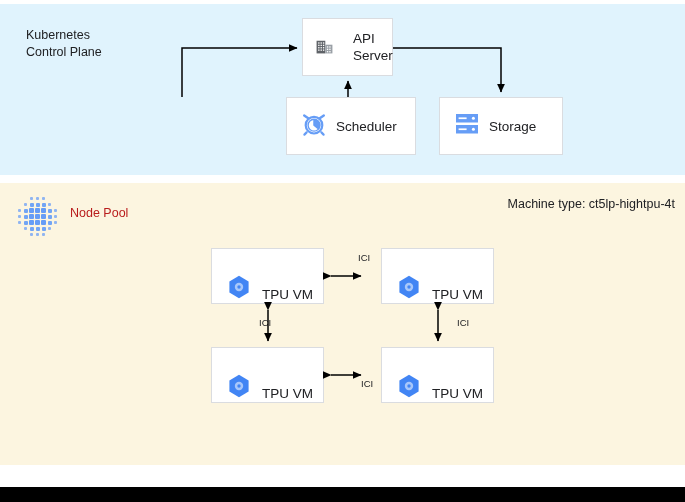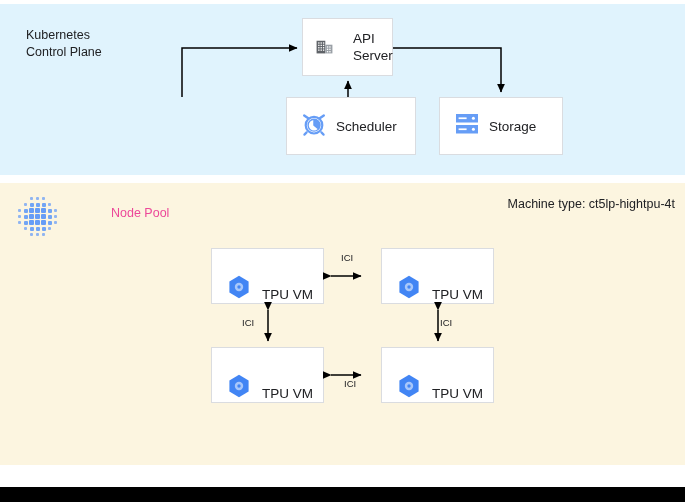--- a/index.html
+++ b/index.html
@@ -21,21 +21,21 @@
   .section-title {
     position: absolute;
     font-size: 12.5px;
     color: #202124;
     line-height: 17px;
     white-space: pre-line;
   }
   #cp-title { left: 26px; top: 27px; }
 
   #np-title-wrap { position: absolute; left: 14px; top: 193px; display: flex; align-items: center; gap: 14px; }
-  #np-title { font-size: 12.5px; color: #ec4899; margin-left: 41px; }
+  #np-title { font-size: 12.5px; color: #b91c1c; }
 
   #np-meta {
     position: absolute; right: 10px; top: 196px;
     text-align: right; font-size: 12.5px; color: #202124; line-height: 17px;
   }
 
   
   .dot-matrix { width: 42px; height: 40px; position: relative; }
   .dot-matrix i {
     position: absolute; background: #669df6; border-radius: 1px;
@@ -75,20 +75,21 @@
   .icon { flex: 0 0 auto; display: block; }
 
   
   #arrow-layer { position: absolute; left: 0; top: 0; width: 685px; height: 502px; pointer-events: none; }
 
   
   .ici-label {
     position: absolute;
     font-size: 9.5px;
     color: #202124;
+    margin-left: 17px;
   }
   #ici-top    { left: 341px; top: 252px; }
   #ici-bottom { left: 344px; top: 378px; }
   #ici-left   { left: 242px; top: 317px; }
   #ici-right  { left: 440px; top: 317px; }
 </style>
 </head>
 <body>
 
 <div id="canvas">

